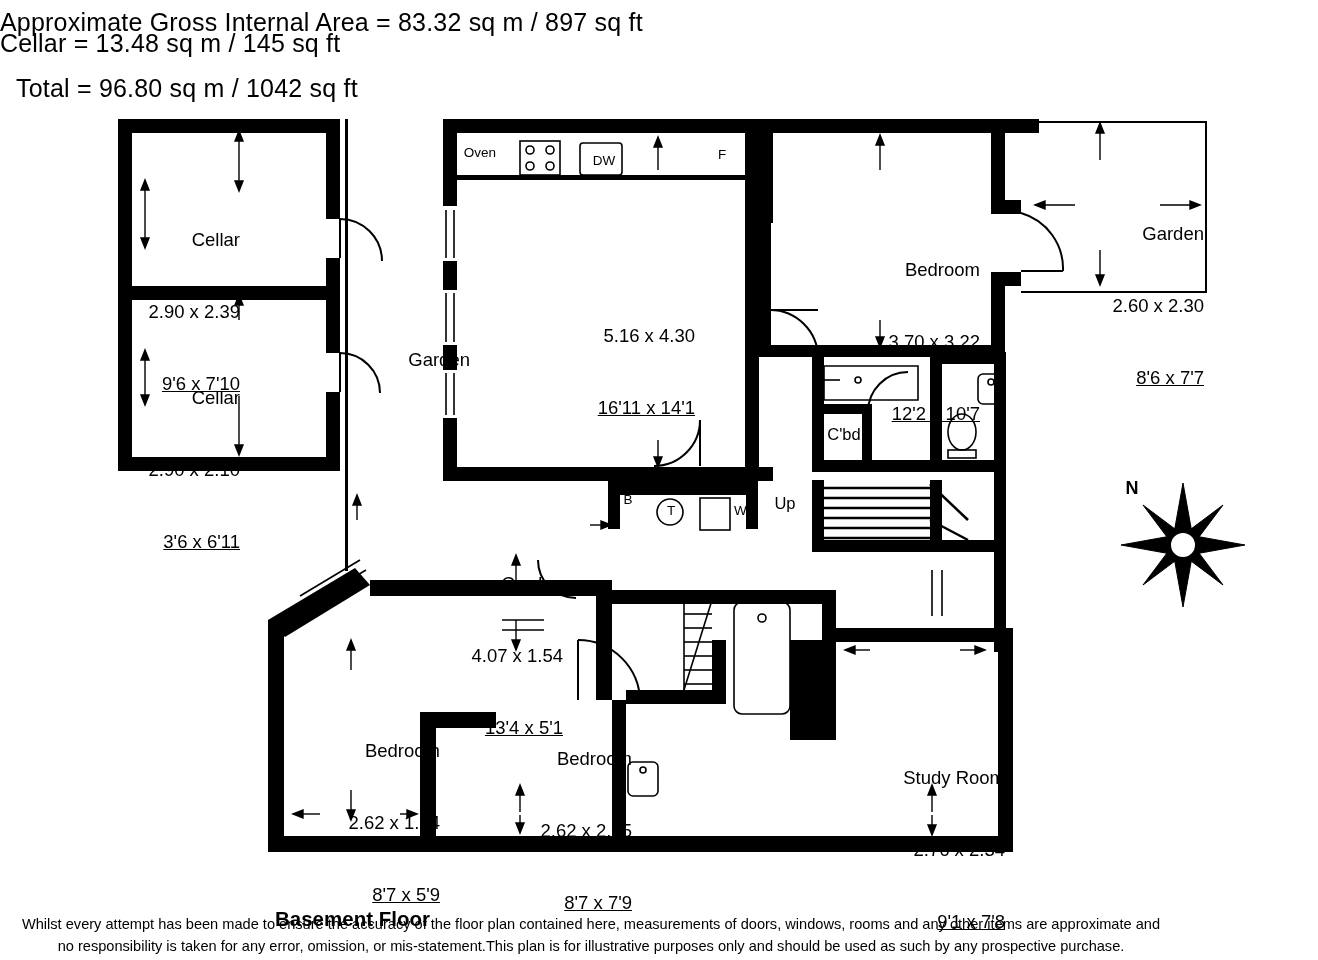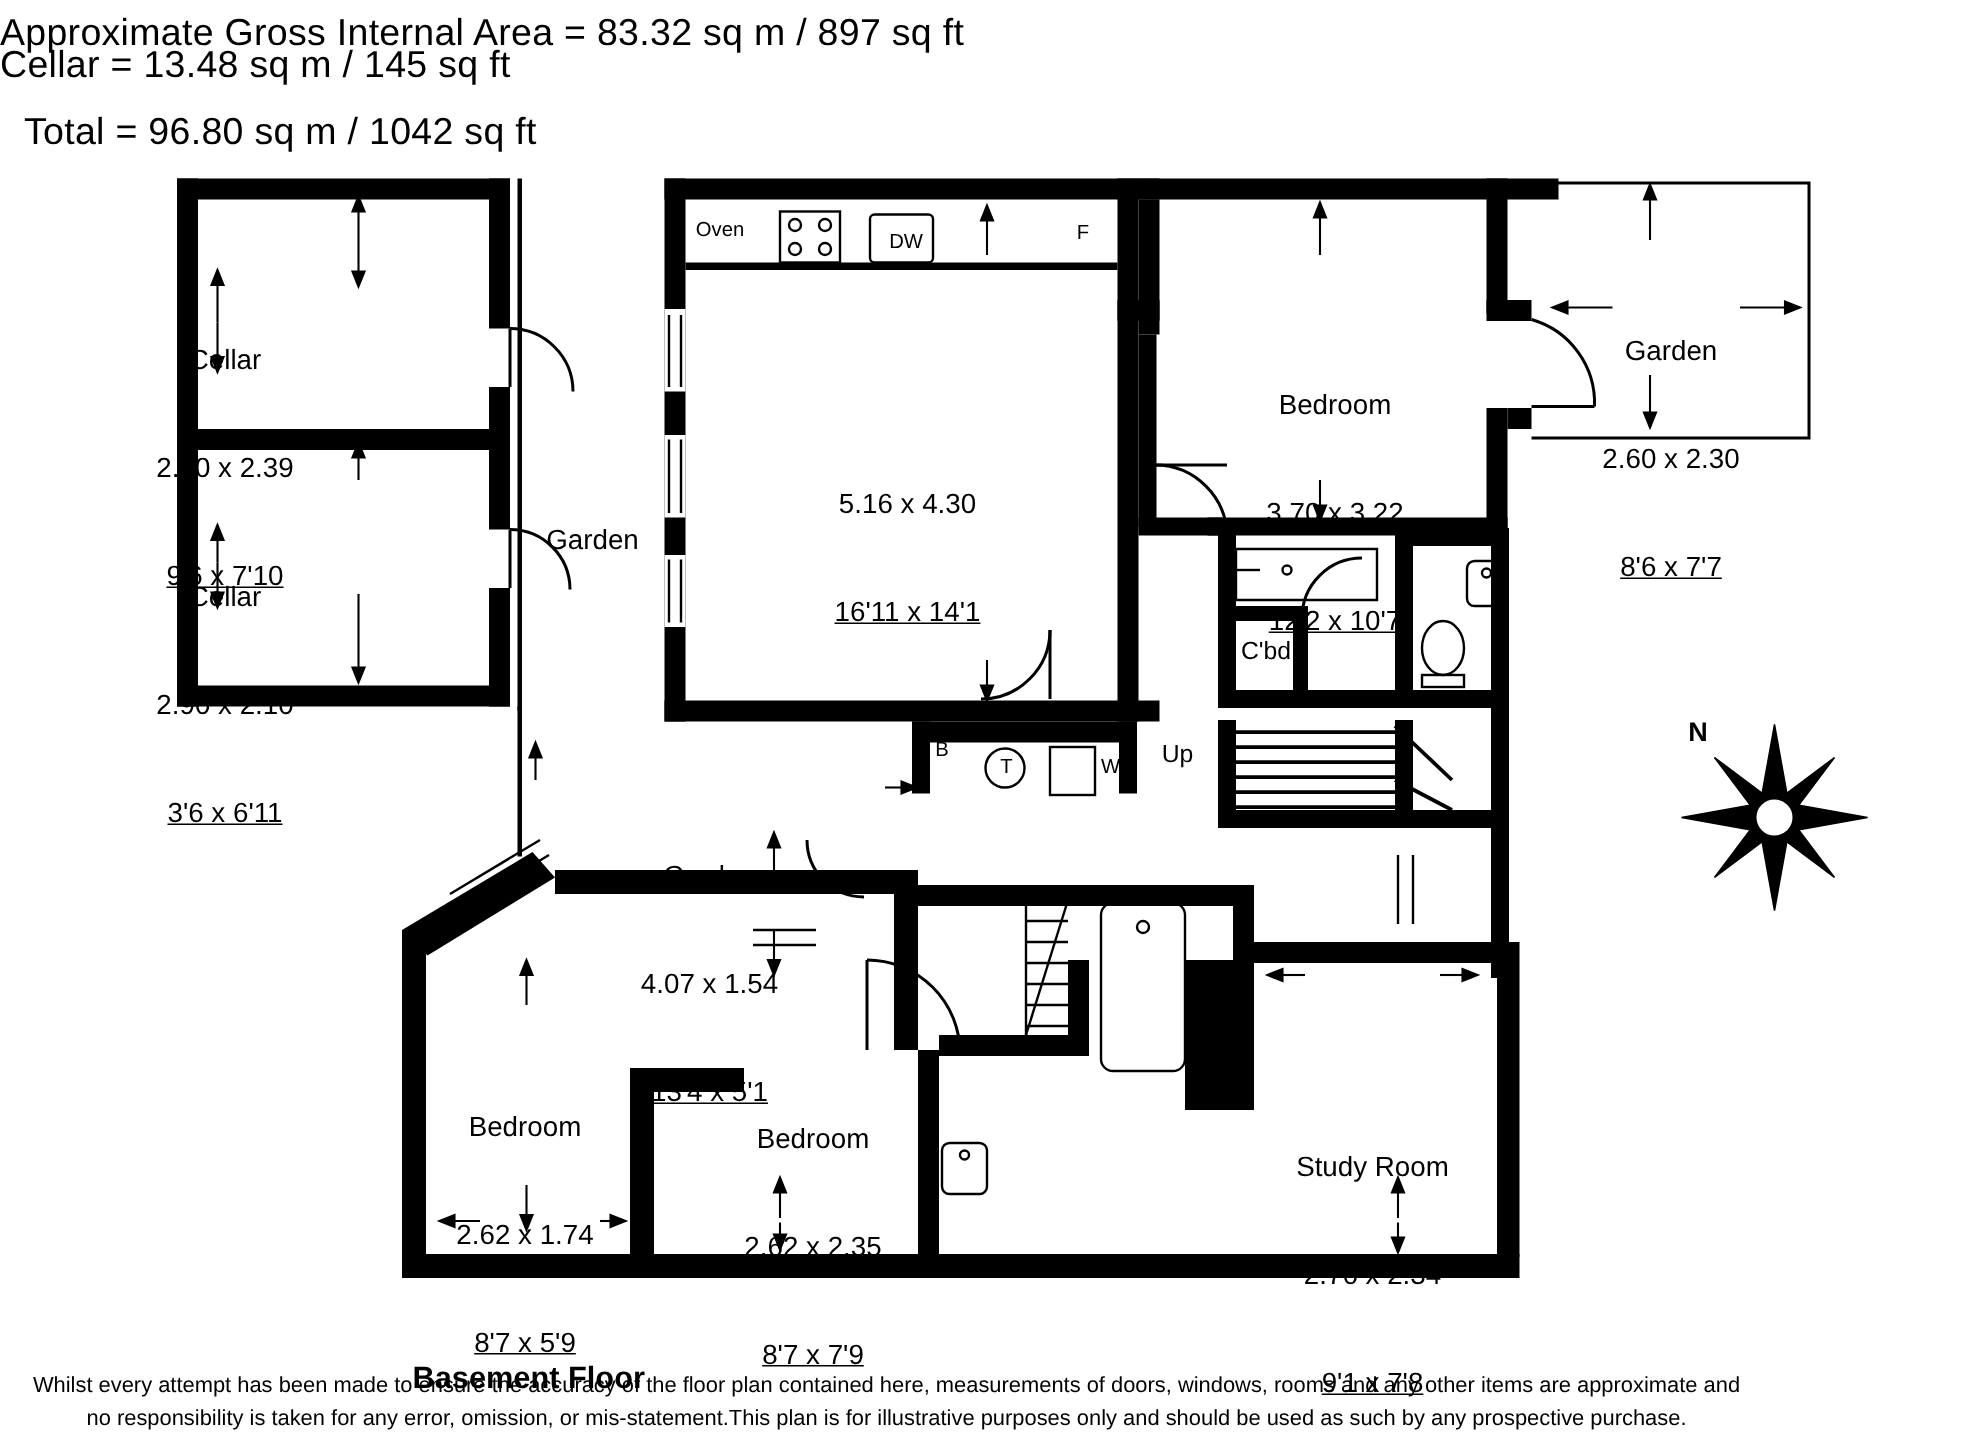--- a/index.html
+++ b/index.html
@@ -29,21 +29,21 @@
     font-size: 25px;
     font-weight: 400;
     letter-spacing: 0.2px;
   }
   #hdr1 { top: 8px; }
   #hdr2 { top: 29px; }
   #hdr3 { top: 74px; padding-left: 16px; }
 
   .lbl {
     position: absolute;
-    text-align: center;
+    text-align: right;
     font-size: 18.5px;
     line-height: 24px;
     white-space: pre;
   }
   .lbl .nm { display: block; }
   .lbl .d1 { display: block; }
   .lbl .d2 { display: block; text-decoration: underline; }
 
   .small {
     position: absolute;

